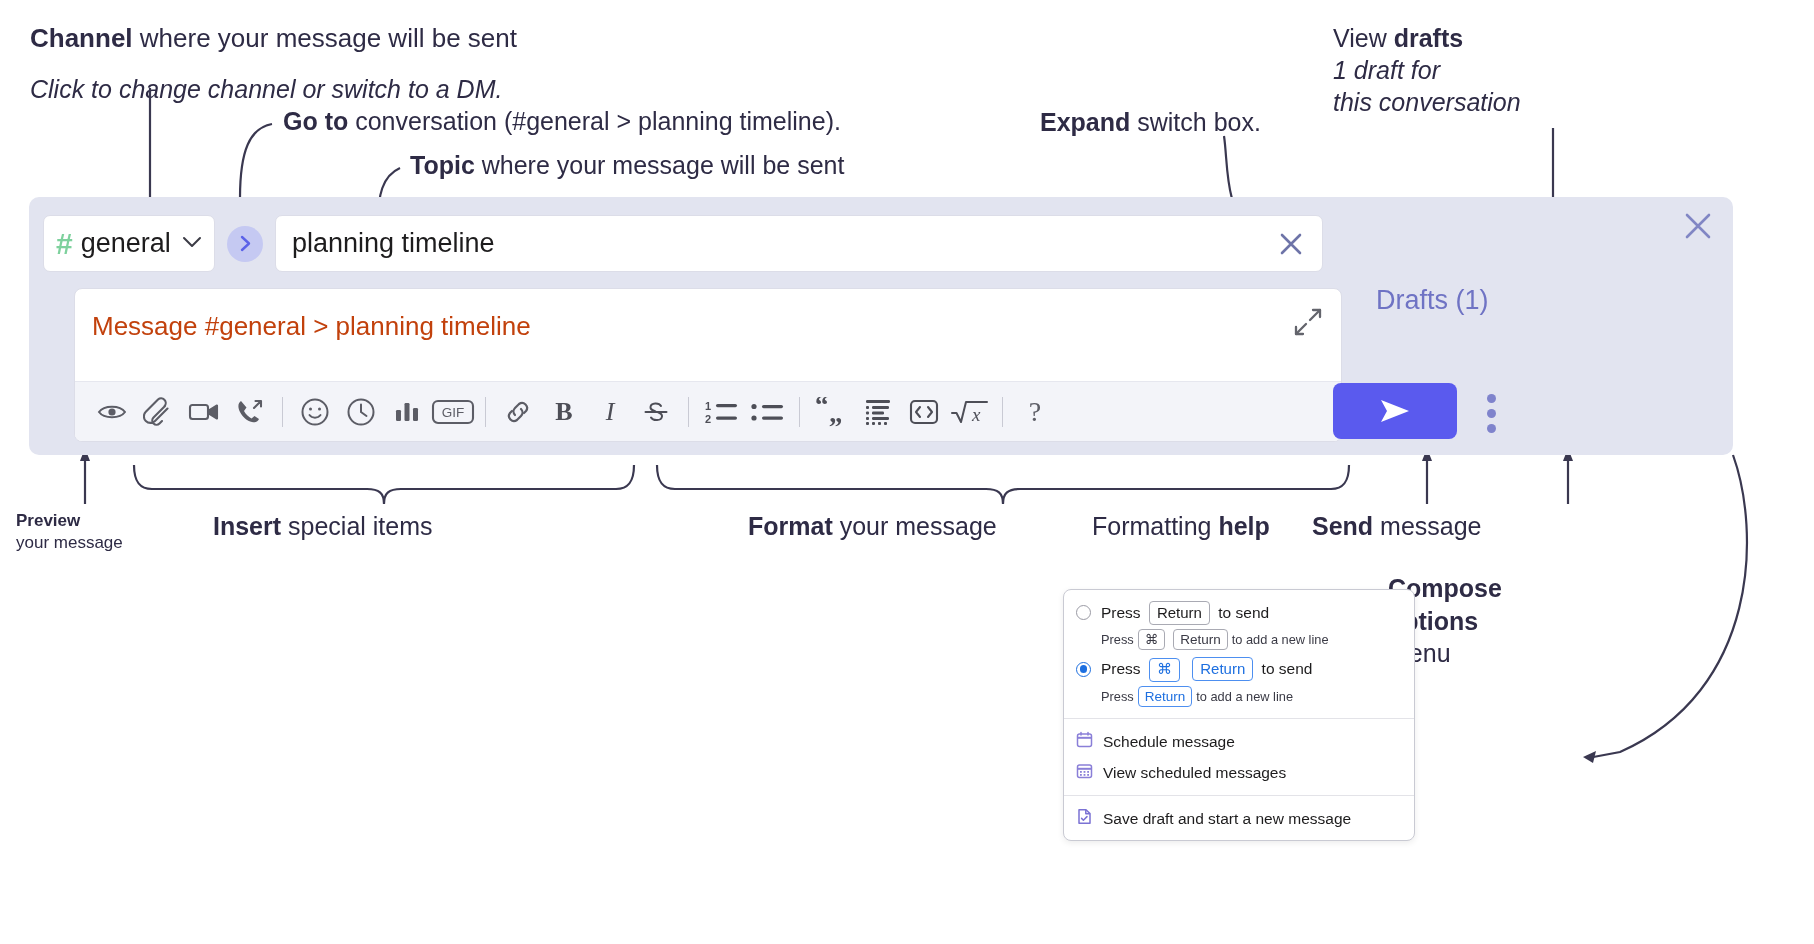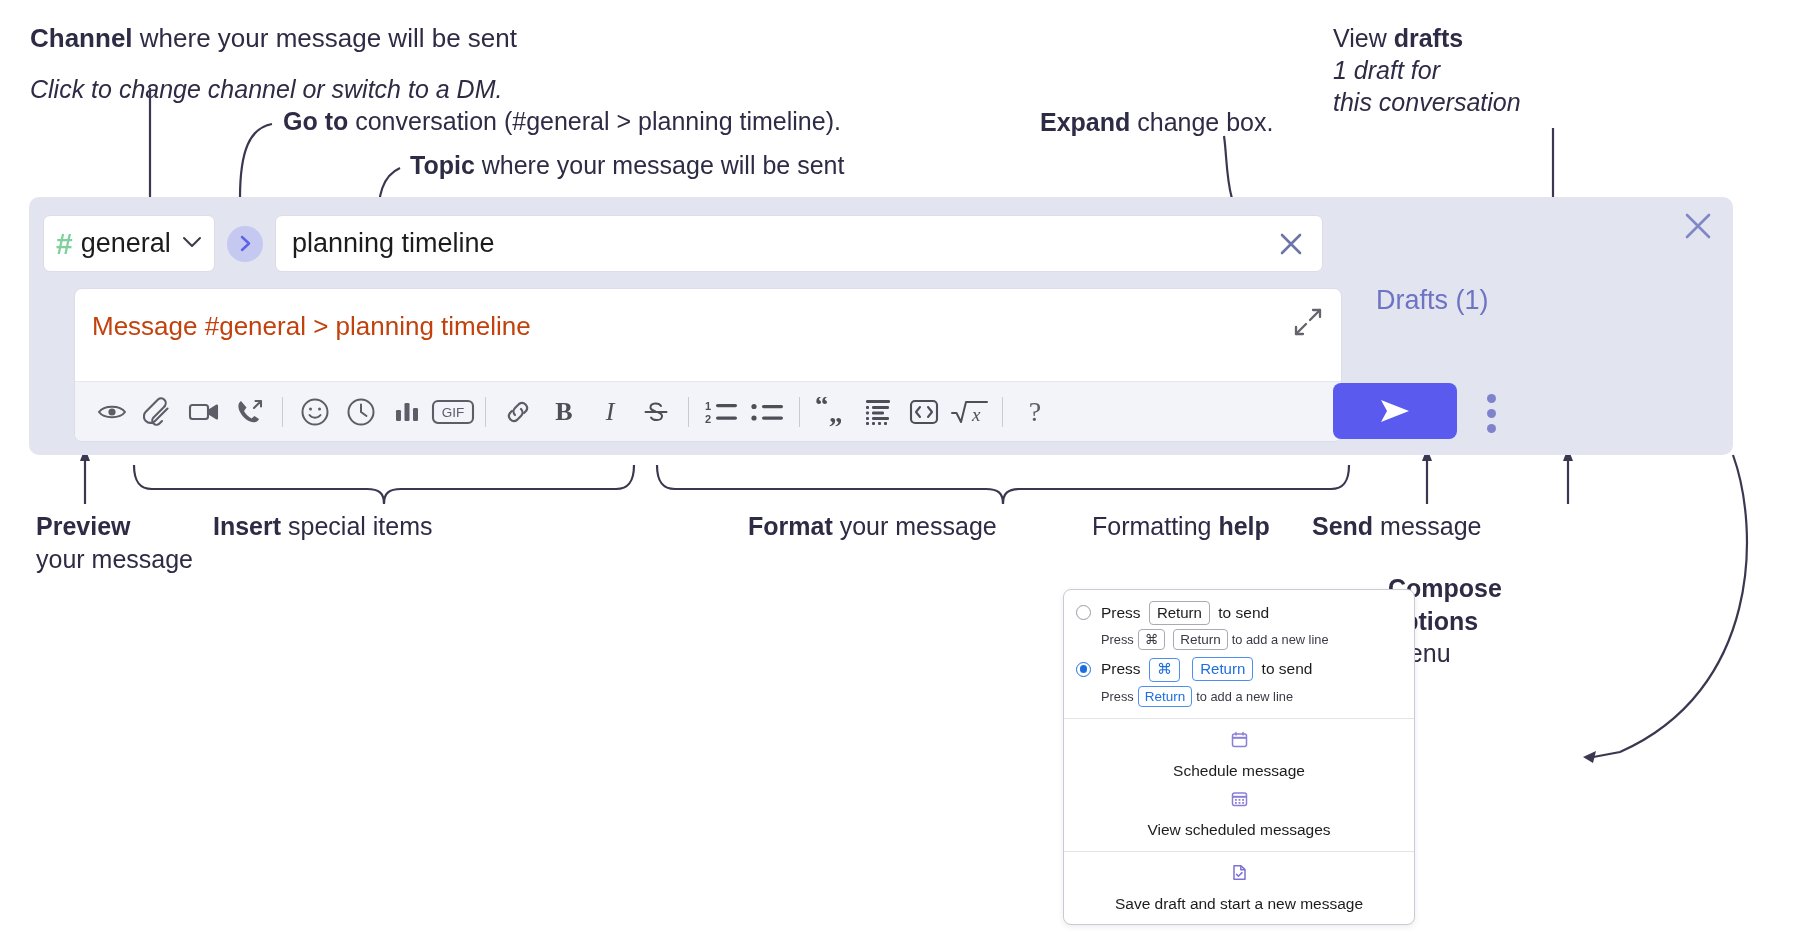--- a/index.html
+++ b/index.html
@@ -14,21 +14,21 @@
   
   .anno{position:absolute;color:#2e2b45;line-height:1.30;white-space:nowrap;}
   .anno b{font-weight:700;margin-top:14px;}
   .a-channel{left:30px;top:22px;font-size:26px;}
   .a-channel .l2{font-style:italic;font-size:25px;margin-top:17px;}
   .a-goto{left:283px;top:105px;font-size:25px;}
   .a-topic{left:410px;top:149px;font-size:25px;}
   .a-expand{left:1040px;top:106px;font-size:25px;}
   .a-drafts{left:1333px;top:22px;font-size:25px;line-height:1.28;}
   .a-drafts .l2,.a-drafts .l3{font-style:italic;}
-  .a-preview{left:36px;top:510px;font-size:25px;line-height:1.32;}
+  .a-preview{left:16px;top:510px;font-size:17px;line-height:1.32;}
   .a-insert{left:213px;top:510px;font-size:25px;}
   .a-format{left:748px;top:510px;font-size:25px;}
   .a-fhelp{left:1092px;top:510px;font-size:25px;}
   .a-send{left:1312px;top:510px;font-size:25px;}
   .a-compose{left:1388px;top:572px;font-size:25px;line-height:1.30;}
   .a-compose .l1,.a-compose .l2{font-weight:700;}
 
   
   .panel{
     position:absolute;left:29px;top:197px;width:1704px;height:258px;
@@ -97,21 +97,21 @@
   .mrow .txt{font-size:15.5px;}
   .sub{display:flex;align-items:center;padding:1px 12px 4px 37px;font-size:12.8px;color:#3a3a45;}
   .key{
     display:inline-block;border:1px solid #a9aab3;border-radius:4px;
     padding:1px 6px;margin:0 4px;background:#fff;font-size:13.5px;line-height:1.3;
   }
   .mrow .key{font-size:15px;padding:1px 7px;}
   .key.blue{border-color:#4d8ff0;color:#1d6fe0;}
   .key.cmd{font-family:"DejaVu Sans",sans-serif;}
   .mdiv{height:1px;background:#e3e3e8;margin:7px 0;}
-  .mitem{display:flex;align-items:center;gap:10px;padding:5px 12px;cursor:pointer;font-size:15.5px;flex-direction:column;}
+  .mitem{display:flex;align-items:center;gap:10px;padding:5px 12px;cursor:pointer;font-size:15.5px;}
   .mitem svg{flex:0 0 auto;}
 </style>
 </head>
 <body>
 
 <div class="stage">
 
   <div class="anno a-channel">
     <div class="l1"><b>Channel</b><span> where your message will be sent</span></div>
     <div class="l2">Click to change channel or switch to a DM.</div>
@@ -119,21 +119,21 @@
 
   <div class="anno a-goto">
     <b>Go to</b><span> conversation (#general &gt; planning timeline).</span>
   </div>
 
   <div class="anno a-topic">
     <b>Topic</b><span> where your message will be sent</span>
   </div>
 
   <div class="anno a-expand">
-    <b>Expand</b><span> change box.</span>
+    <b>Expand</b><span> switch box.</span>
   </div>
 
   <div class="anno a-drafts">
     <div class="l1"><span>View </span><b>drafts</b></div>
     <div class="l2">1 draft for</div>
     <div class="l3">this conversation</div>
   </div>
 
   <div class="anno a-preview">
     <div><b>Preview</b></div>

